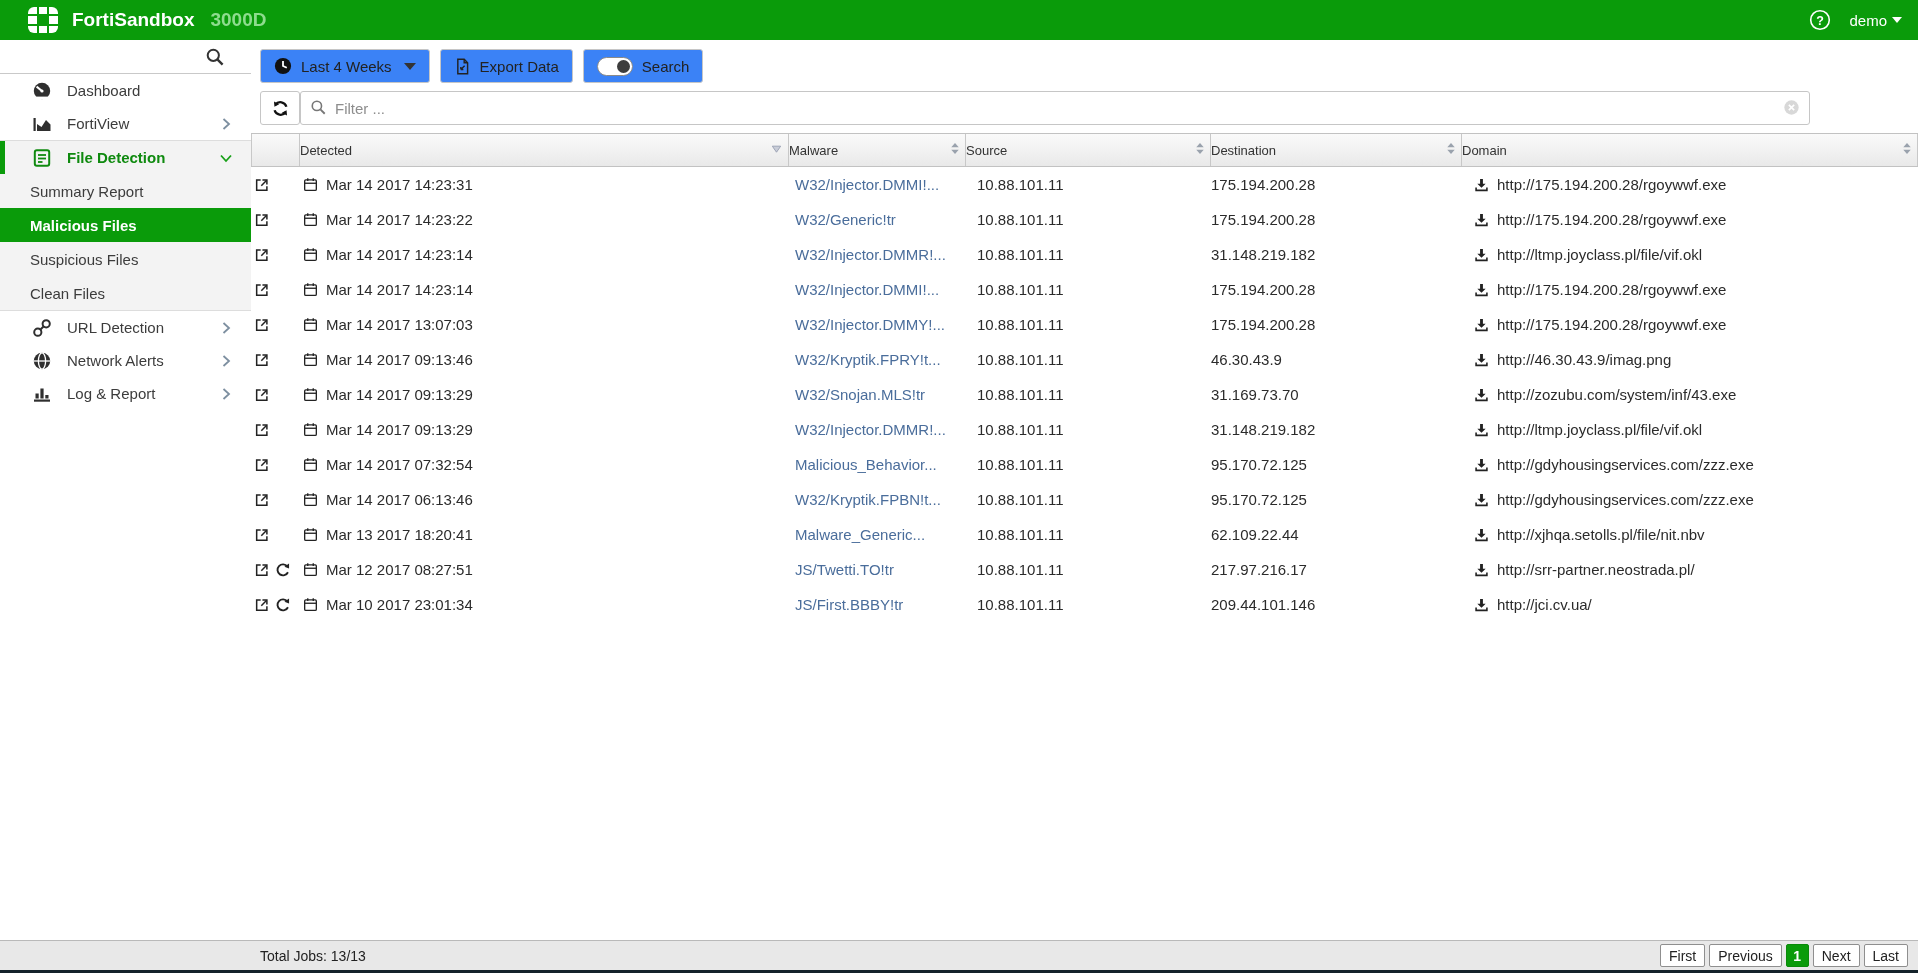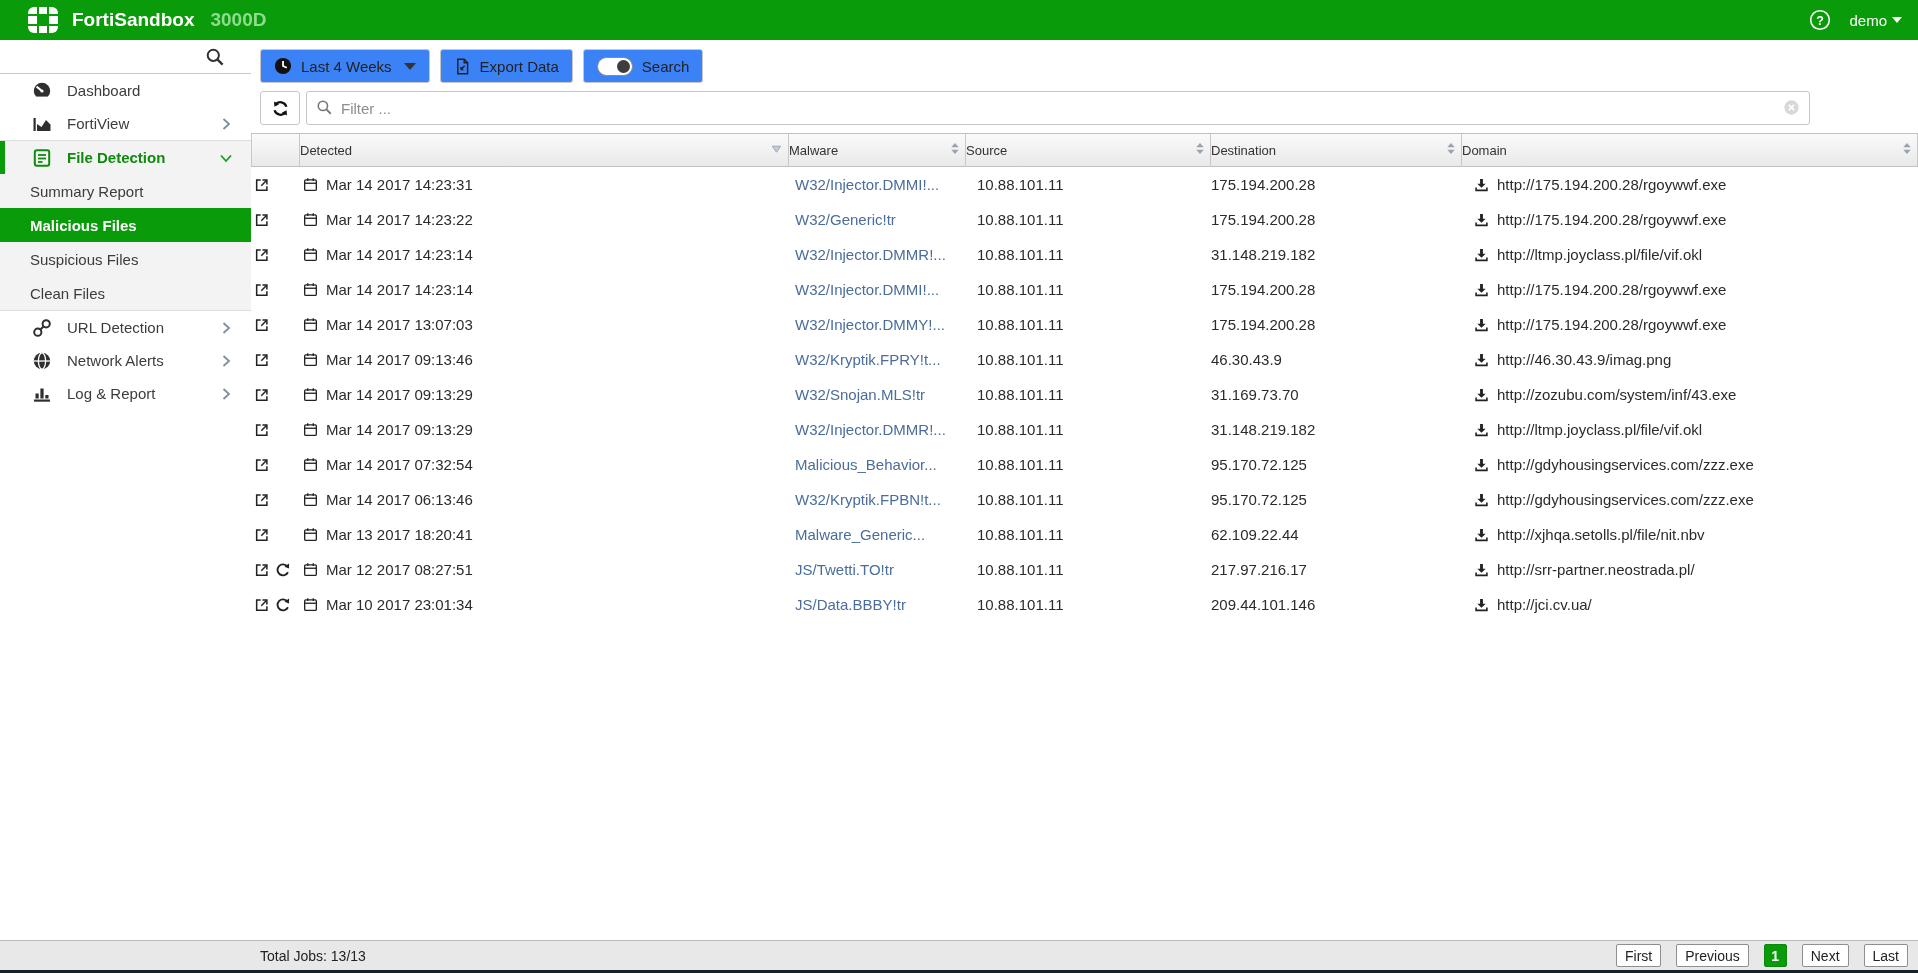--- a/index.html
+++ b/index.html
@@ -43,21 +43,21 @@
 
   
   .content { flex:1; display:flex; flex-direction:column; min-width:0; }
   .toolbar { display:flex; gap:10px; margin:9px 0 0 9px; }
   .btn { height:34px; display:inline-flex; align-items:center; gap:9px; padding:0 13px;
     background:#3b82f6; border:1px solid #c6c6c6; border-radius:3px; font-size:15px; color:#222; cursor:pointer; }
   .caret-d { width:0; height:0; border-left:6px solid transparent; border-right:6px solid transparent; border-top:7px solid #333; margin-left:3px; }
   .toggle { width:36px; height:19px; border:1px solid #8a8a8a; border-radius:10px; position:relative; background:#fff; }
   .toggle .knob { position:absolute; right:2px; top:2px; width:13px; height:13px; border-radius:50%; background:#3d3d3d; }
 
-  .filter-row { display:flex; gap:6px; margin:8px 0 0 9px; }
+  .filter-row { display:flex; gap:0; margin:8px 0 0 9px; }
   .refresh-btn { width:40px; height:34px; background:#fff; border:1px solid #c6c6c6; border-radius:3px;
     display:flex; align-items:center; justify-content:center; cursor:pointer; }
   .filter-wrap { position:relative; flex:1; margin-right:108px; }
   .filter-input { width:100%; height:34px; border:1px solid #c6c6c6; border-radius:3px;
     padding:0 34px 0 34px; font-size:15px; font-family:"Liberation Sans",sans-serif; color:#333; outline:none; }
   .filter-input::placeholder { color:#8d8d8d; }
   .filter-wrap .mag { position:absolute; left:10px; top:8px; }
   .filter-wrap .clear { position:absolute; right:10px; top:8px; cursor:pointer; }
 
   
@@ -83,21 +83,21 @@
   .row .c3 { padding-left:11px; }
   .row .c4 { justify-content:flex-start; }
   .row .c5 { padding-left:12px; gap:8px; }
   .icon-btn { display:inline-flex; cursor:pointer; }
 
   
   .spacer { flex:1; }
   .footer { height:30px; background:#e8e8e8; border-top:1px solid #b9b9b9; display:flex;
     align-items:center; font-size:14px; color:#222; flex-shrink:0; }
   .footer .jobs { margin-left:260px; }
-  .pager { margin-left:auto; margin-right:10px; display:flex; gap:15px; align-items:center; }
+  .pager { margin-left:auto; margin-right:10px; display:flex; gap:4px; align-items:center; }
   .pbtn { height:23px; padding:0 8px; background:#fff; border:1px solid #8f8f8f; border-radius:2px;
     font-size:14px; color:#222; display:flex; align-items:center; cursor:pointer; }
   .pbtn.cur { background:#0a9b0a; border-color:#0a8a0a; color:#fff; width:23px; justify-content:center; font-weight:bold; }
   .bottomline { height:3px; background:#14222a; flex-shrink:0; }
 </style>
 </head>
 <body>
 
 <div class="app">
 
@@ -875,21 +875,21 @@
         <svg viewBox="0 0 18 18" width="15" height="15">
                   <rect x="2" y="3.5" width="14" height="12.5" rx="1.4" fill="none" stroke="#222" stroke-width="1.6"></rect>
                   <line x1="2" y1="7.5" x2="16" y2="7.5" stroke="#222" stroke-width="1.6"></line>
                   <line x1="5.7" y1="1.6" x2="5.7" y2="4.8" stroke="#222" stroke-width="1.6"></line>
                   <line x1="12.3" y1="1.6" x2="12.3" y2="4.8" stroke="#222" stroke-width="1.6"></line>
                 </svg>
       </span>
       <span>Mar 10 2017 23:01:34</span>
     </div>
     <div class="cell c2">
-              <span>JS/Data.BBBY!tr</span>
+              <span>JS/First.BBBY!tr</span>
             </div>
     <div class="cell c3">
               <span>10.88.101.11</span>
             </div>
     <div class="cell c4">
               <span>209.44.101.146</span>
             </div>
     <div class="cell c5">
       <span style="display:inline-flex">
         <svg viewBox="0 0 18 18" width="15" height="15">

